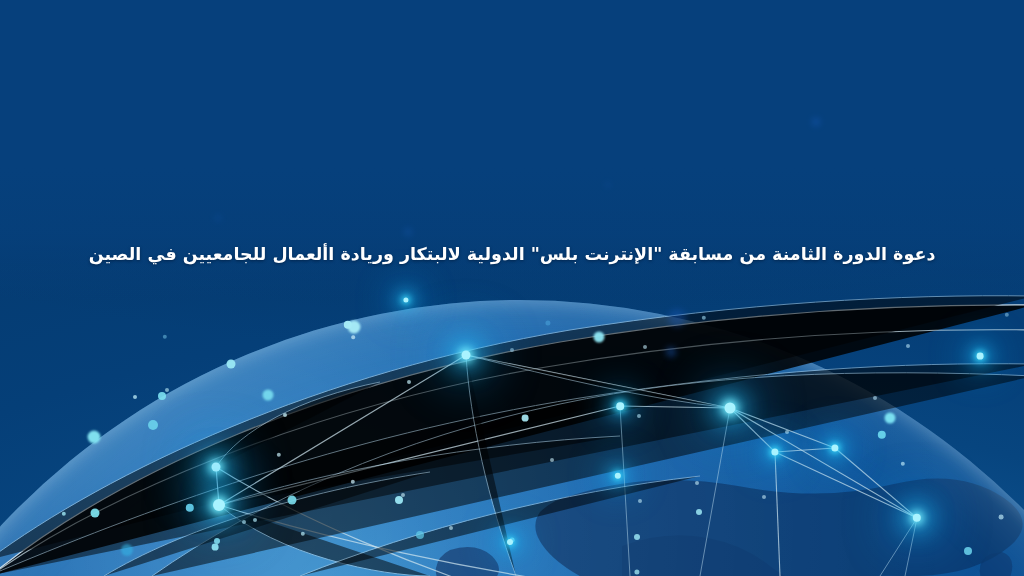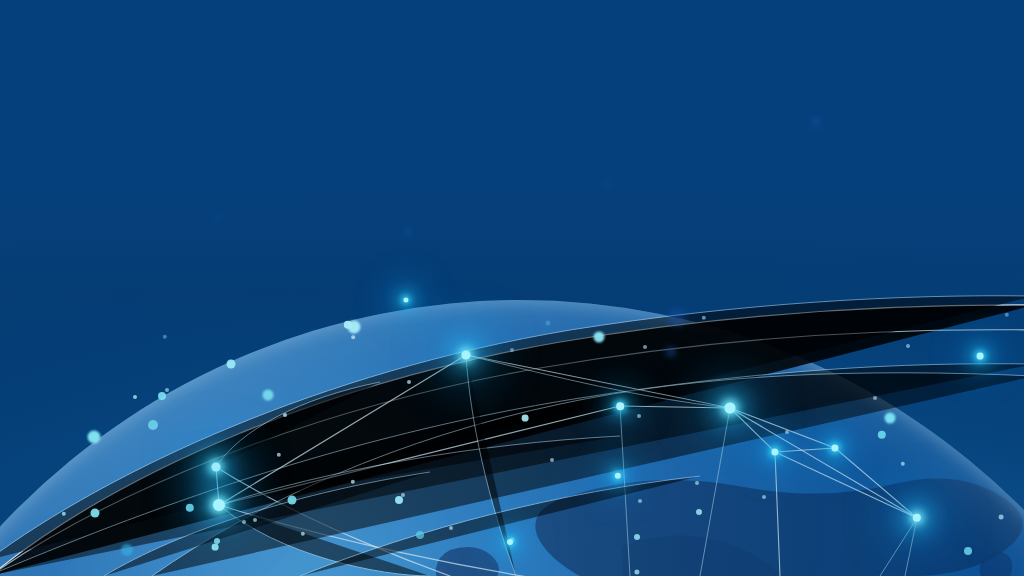--- a/index.html
+++ b/index.html
@@ -297,14 +297,17 @@
       <div class="node big" style="left: 730px; top: 408px; width: 11px; height: 11px;"></div>
       <div class="node" style="left: 618px; top: 476px; width: 6.4px; height: 6.4px;"></div>
       <div class="node" style="left: 775px; top: 452px; width: 7.2px; height: 7.2px;"></div>
       <div class="node" style="left: 835px; top: 448px; width: 7.2px; height: 7.2px;"></div>
       <div class="node big" style="left: 917px; top: 518px; width: 8.4px; height: 8.4px;"></div>
       <div class="node" style="left: 980px; top: 356px; width: 6.8px; height: 6.8px;"></div>
       <div class="node" style="left: 406px; top: 300px; width: 5.2px; height: 5.2px;"></div>
       <div class="node" style="left: 510px; top: 542px; width: 6px; height: 6px;"></div>
     </div>
 
+  <div class="title-layer">
+    <span class="title">دعوة الدورة الثامنة من مسابقة "الإنترنت بلس" الدولية لالبتكار وريادة األعمال للجامعيين في الصين</span>
+  </div>
 
 </div>
 
 </body></html>

